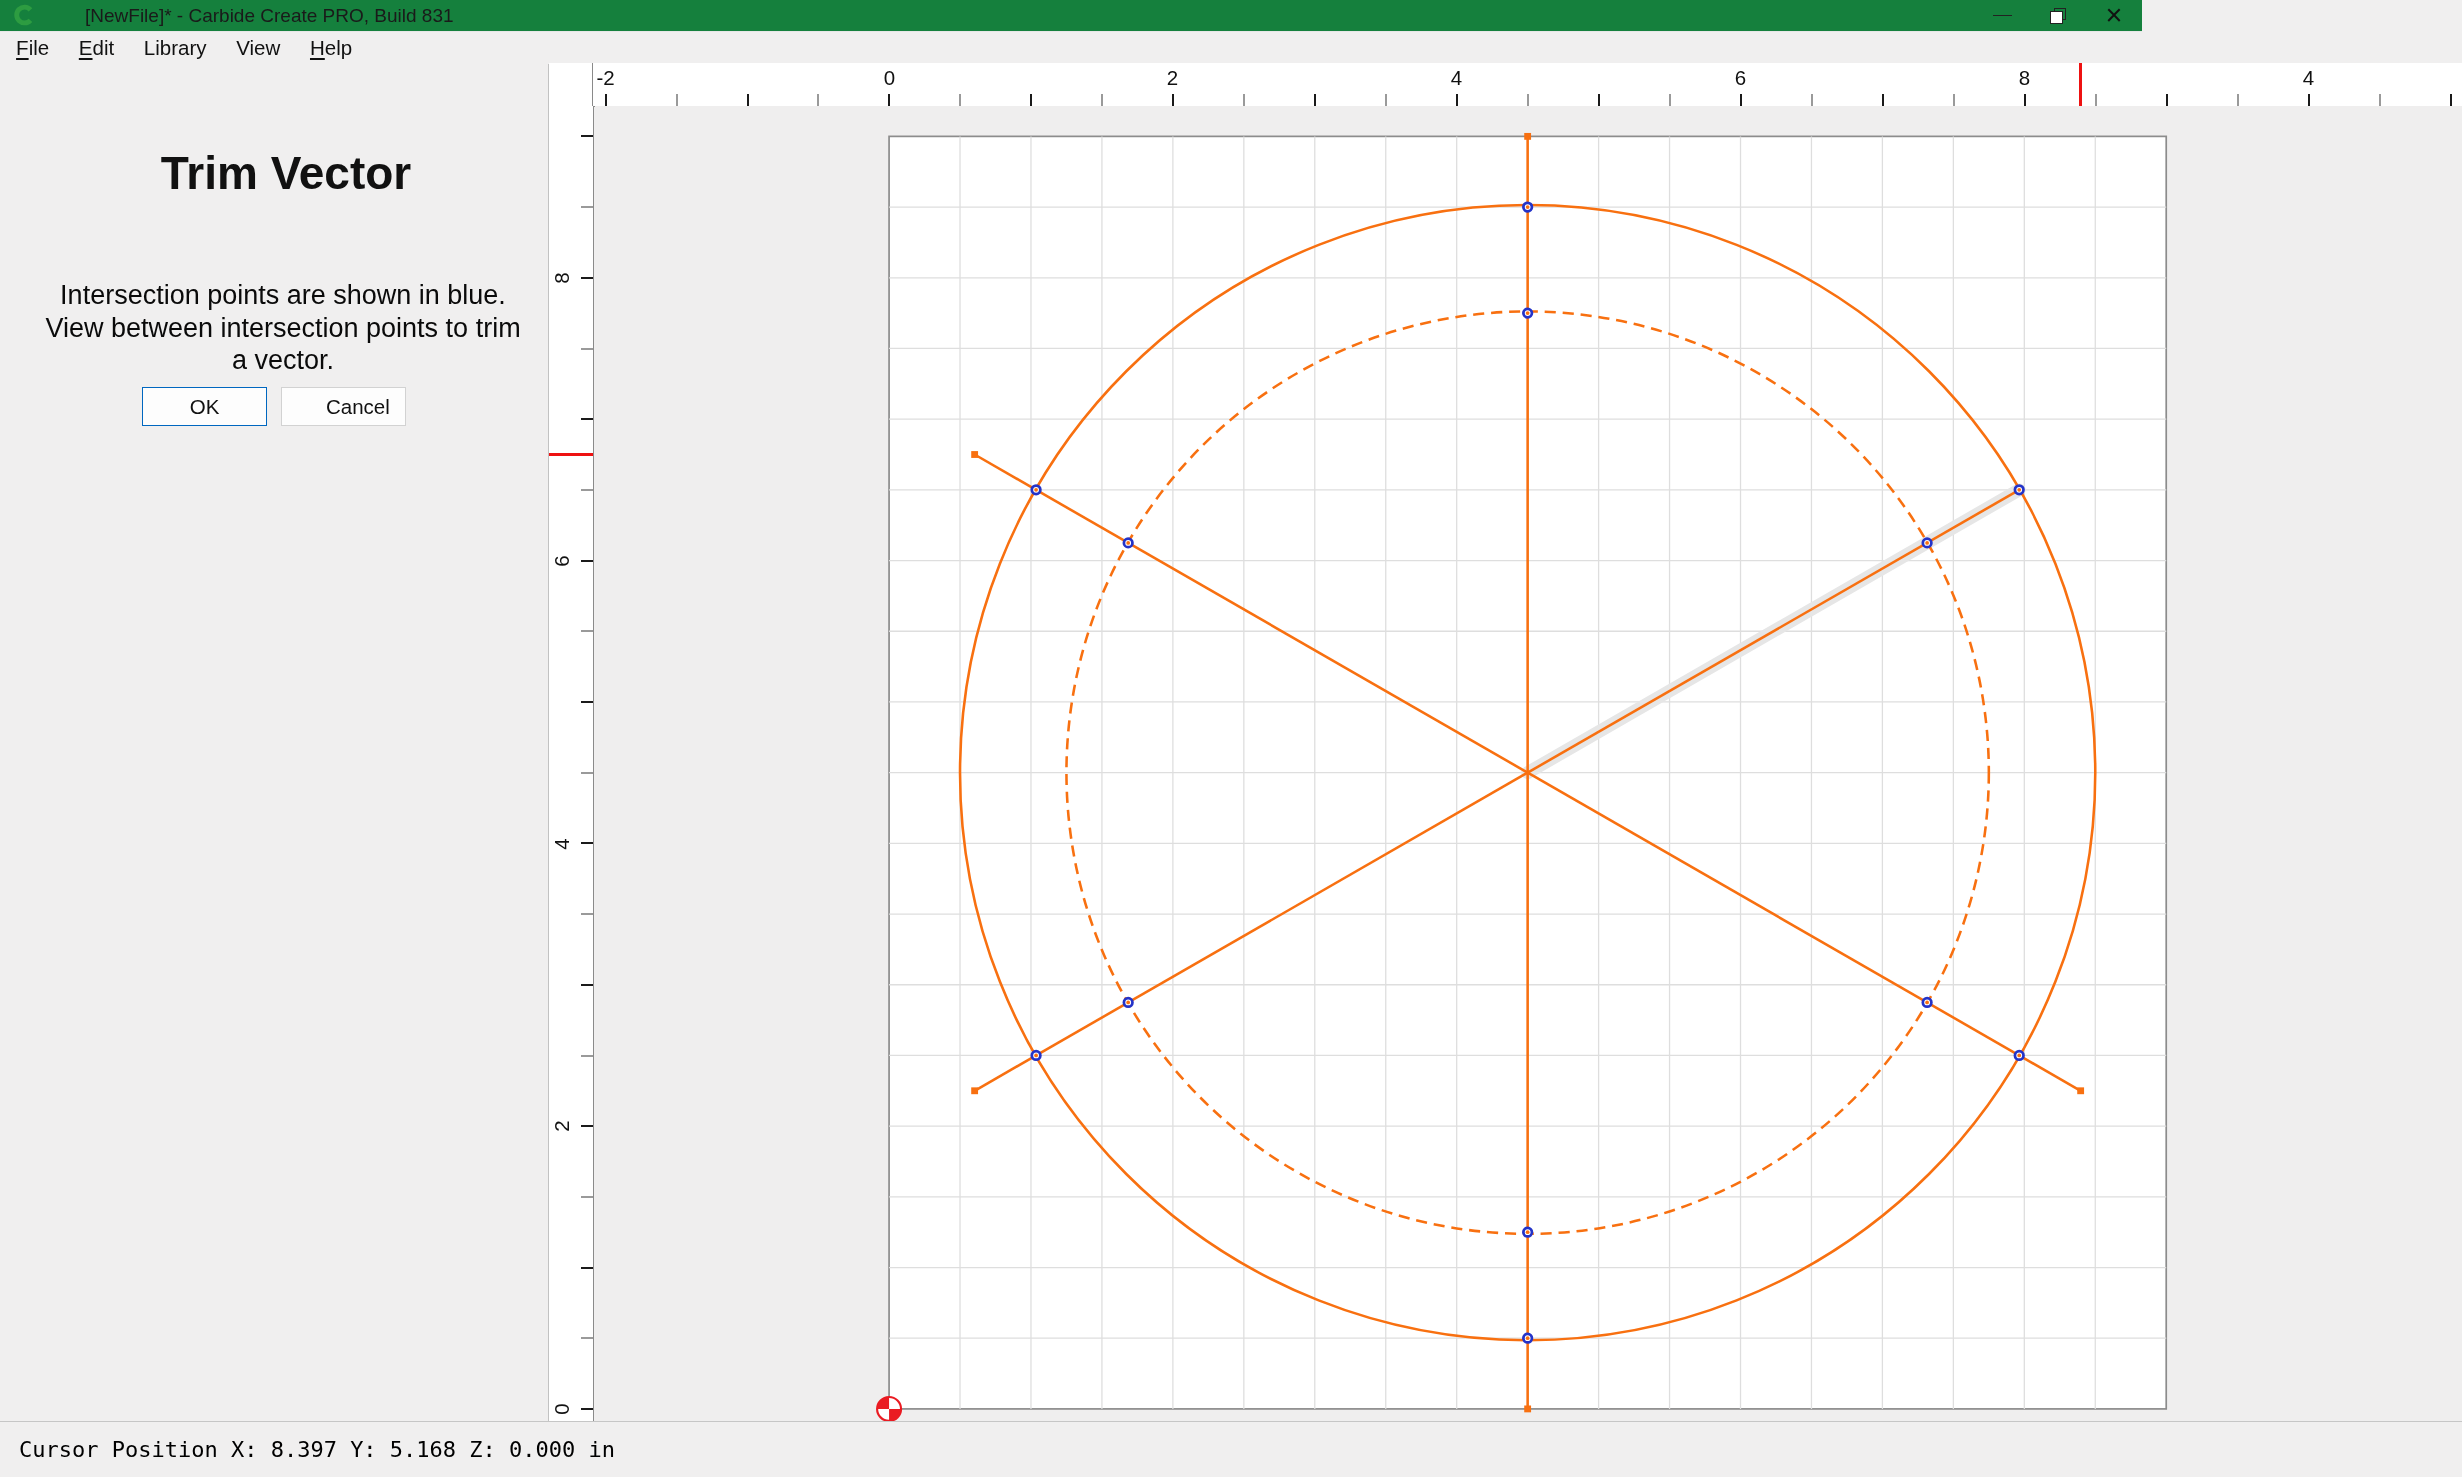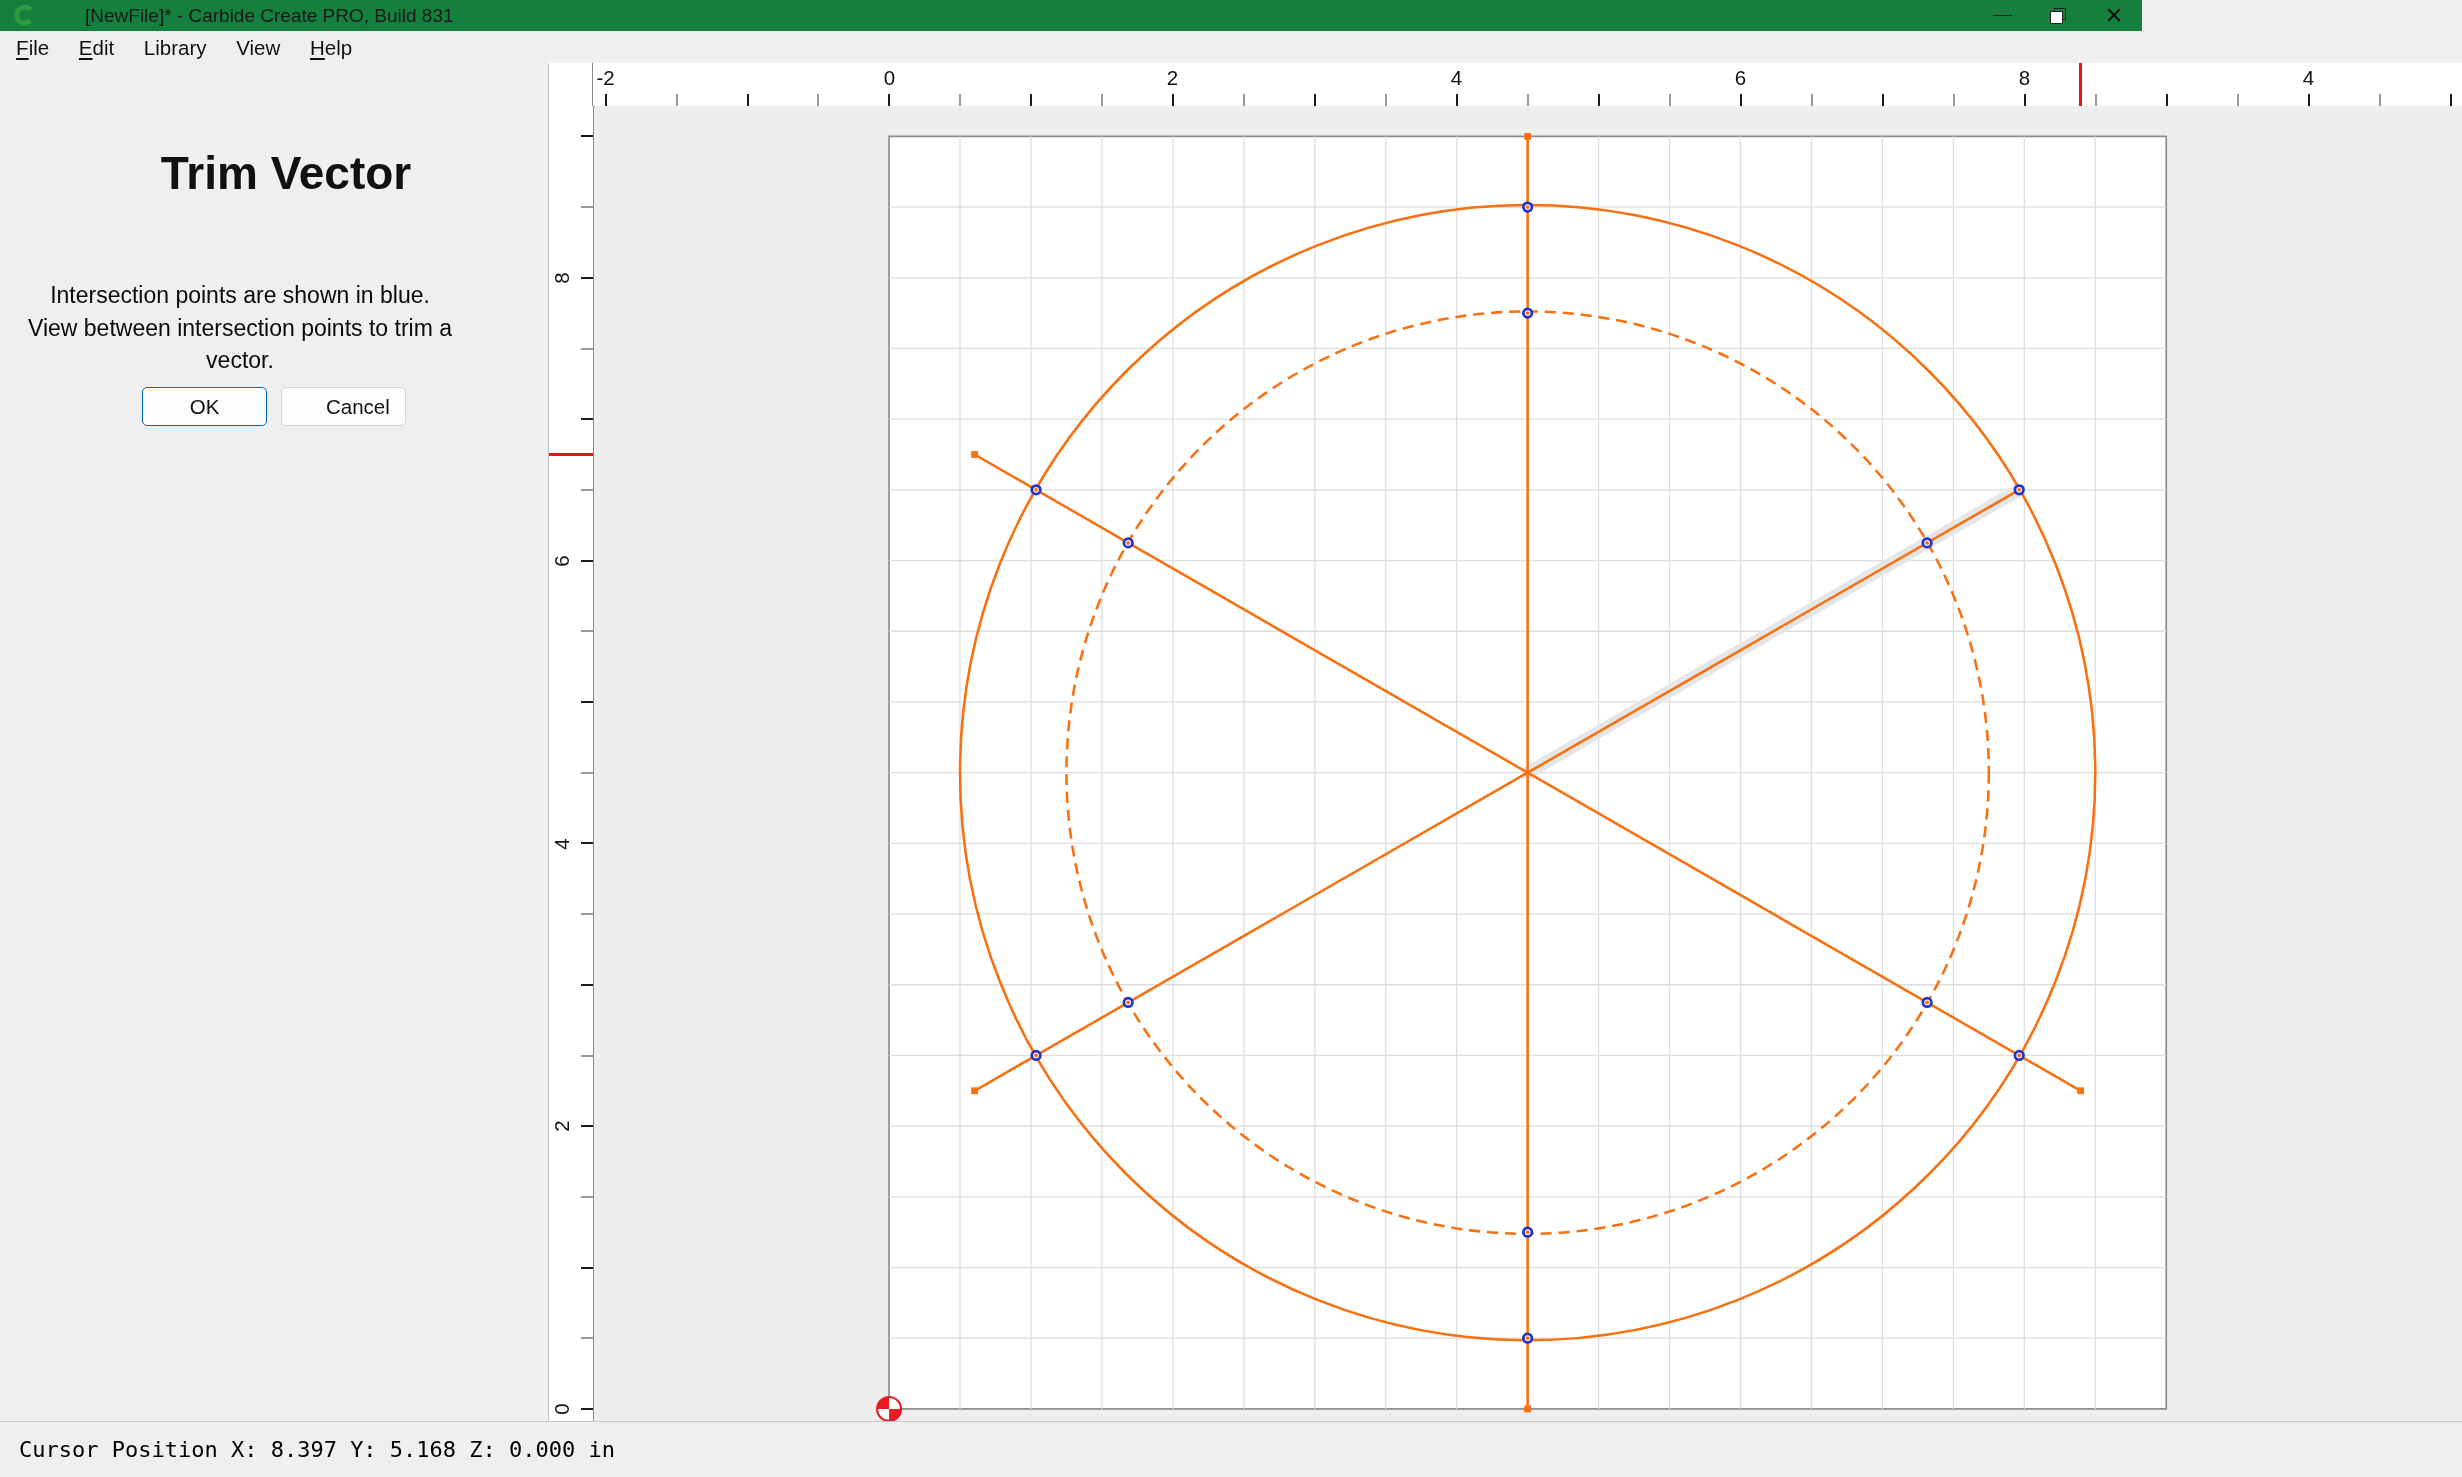--- a/index.html
+++ b/index.html
@@ -25,23 +25,23 @@
   .menu-item{padding:0 11px;height:32px;line-height:31px;margin-right:7.7px;}
   .menu-item:first-child{margin-left:5.1px;text-align:center;}
   .menu-item u{text-decoration:underline;text-underline-offset:2.6px;}
 
   
   .panel{position:absolute;left:0;top:64px;width:548px;height:1357px;background:#f0efef;
          border-right:0.9px solid #c2c2c2;}
   .panel-title{position:absolute;left:0;top:82px;width:548px;text-align:center;
                font-size:46px;font-weight:bold;letter-spacing:0;padding-left:12px;}
   .panel-instructions{position:absolute;left:0;top:215px;width:480px;text-align:center;
-                      font-size:23px;line-height:32.5px;color:#0a0a0a;}
+                      font-size:27px;line-height:32.5px;color:#0a0a0a;padding-left:43px;}
   .panel-buttons{position:absolute;left:0;top:323px;width:548px;display:flex;justify-content:center;gap:13.7px;}
-  .btn{width:125px;height:39px;border-radius:5px;background:#fdfdfd;font-size:20.5px;
+  .btn{width:125px;height:39px;border-radius:0;background:#fdfdfd;font-size:20.5px;
        display:flex;align-items:center;justify-content:center;box-sizing:border-box;}
   .btn-ok{border:1.7px solid #0067c0;}
   .btn-cancel{border:1.7px solid #d2d2d2;padding-left:29px;}
 
   
   .ruler-top{position:absolute;left:549px;top:63px;width:1913px;height:43px;background:#fff;
              border-bottom:1.7px solid #8a8a8a;overflow:hidden;}
   .ruler-corner{position:absolute;left:0;top:0;width:44px;height:43px;background:#fff;
                 border-right:1.7px solid #8a8a8a;box-sizing:border-box;}
   .ruler-left{position:absolute;left:549px;top:106px;width:44px;height:1315px;background:#fff;

